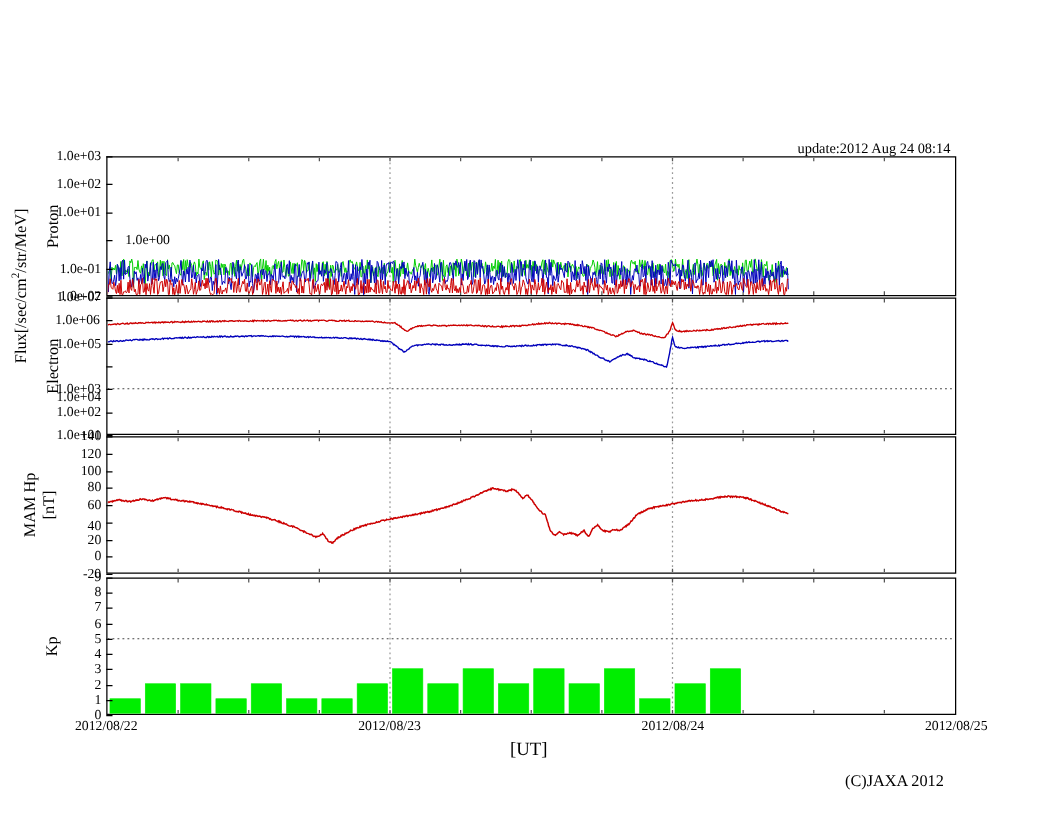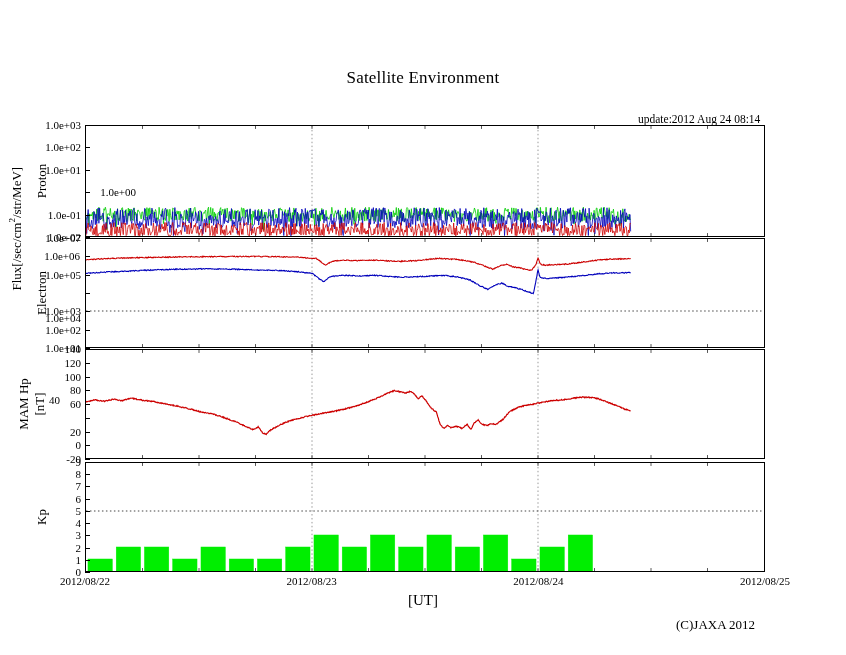--- a/index.html
+++ b/index.html
@@ -61,21 +61,20 @@
     font-size:13px;font-family:"Liberation Serif",serif;white-space:nowrap;
     text-align:center;
   }
   .rot span.sup{font-size:9px;vertical-align:super;}
 </style>
 </head>
 <body>
 
 <div id="stage">
 
-  <div class="ttl">Satellite Environment</div>
   <div class="update">update:2012 Aug 24 08:14</div>
 
   <div class="rot" id="flux-label" style="left: -46px; top: 220px; transform: rotate(-90deg);">
     <span>Flux[/sec/cm</span><span class="sup">2</span><span>/str/MeV]</span>
   </div>
   <div class="rot" id="proton-label" style="left: 24.5px; top: 173px; transform: rotate(-90deg);">Proton</div>
   <div class="rot" id="electron-label" style="left: 20px; top: 285px; transform: rotate(-90deg);">Electron</div>
   <div class="rot" id="mam-label1" style="left: -2px; top: 396px; transform: rotate(-90deg);">MAM Hp</div>
   <div class="rot" id="mam-label2" style="left: 27.5px; top: 396px; transform: rotate(-90deg);">[nT]</div>
   <div class="rot" id="kp-label" style="left: 34px; top: 509px; transform: rotate(-90deg);">Kp</div>
@@ -260,21 +259,21 @@
       <div class="ytick" style="left: 0px; width: 81px; top: 349px;">140</div>
       <div class="tickmark" style="top: 349px;"></div>
       <div class="ytick" style="left: 0px; width: 81px; top: 362.75px;">120</div>
       <div class="tickmark" style="top: 363px;"></div>
       <div class="ytick" style="left: 0px; width: 81px; top: 376.5px;">100</div>
       <div class="tickmark" style="top: 377px;"></div>
       <div class="ytick" style="left: 0px; width: 81px; top: 390.25px;">80</div>
       <div class="tickmark" style="top: 390px;"></div>
       <div class="ytick" style="left: 0px; width: 81px; top: 404px;">60</div>
       <div class="tickmark" style="top: 404px;"></div>
-      <div class="ytick" style="left: 0px; width: 60px; top: 400px;">40</div>
+      <div class="ytick" style="left: 0px; width: 81px; top: 421px;">40</div>
       <div class="tickmark" style="top: 418px;"></div>
       <div class="ytick" style="left: 0px; width: 81px; top: 431.5px;">20</div>
       <div class="tickmark" style="top: 432px;"></div>
       <div class="ytick" style="left: 0px; width: 81px; top: 445.25px;">0</div>
       <div class="tickmark" style="top: 445px;"></div>
       <div class="ytick" style="left: 0px; width: 81px; top: 459px;">-20</div>
       <div class="tickmark" style="top: 459px;"></div>
       <div class="ytick" style="left: 0px; width: 81px; top: 462px;">9</div>
       <div class="tickmark" style="top: 462px;"></div>
       <div class="ytick" style="left: 0px; width: 81px; top: 474.222px;">8</div>

